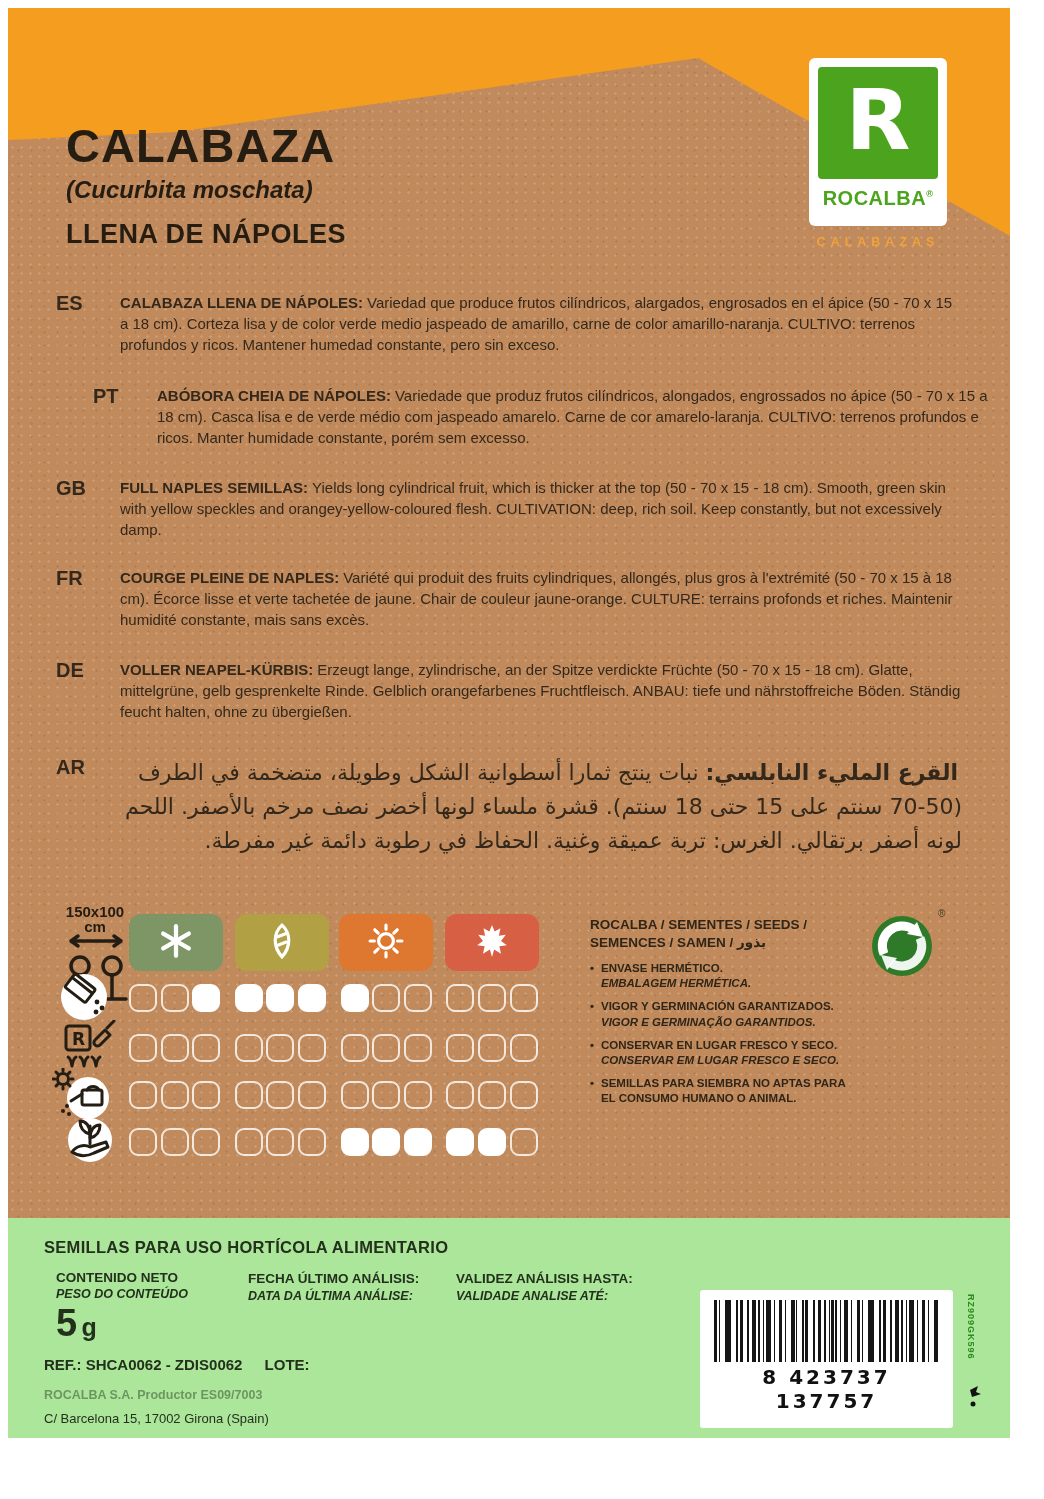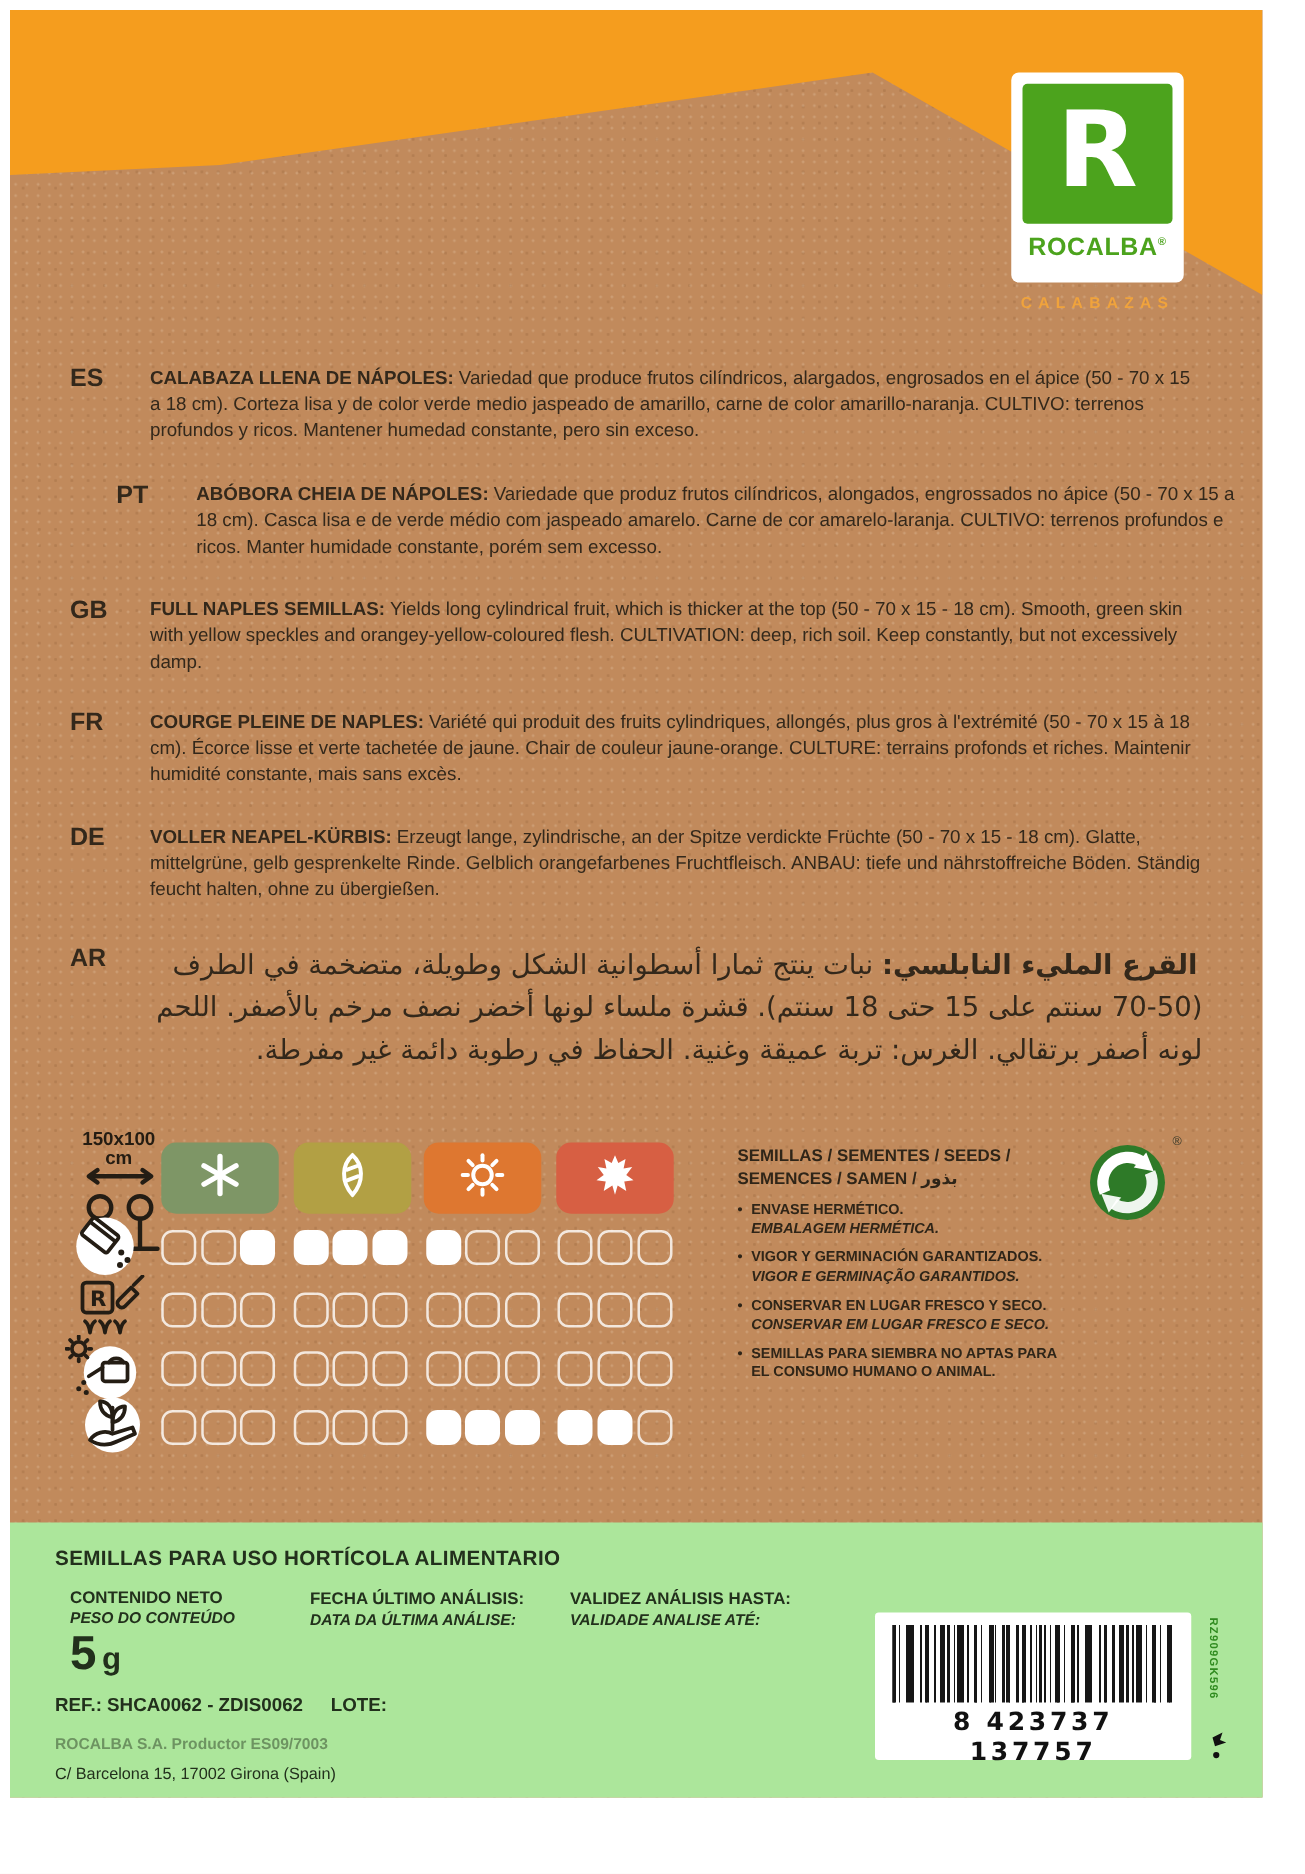--- a/index.html
+++ b/index.html
@@ -69,39 +69,44 @@
   .lbl1{font-size:13.5px;font-weight:bold;}
   .lbl2{font-size:12.5px;font-weight:bold;font-style:italic;}
   .netval{position:absolute;left:48px;top:84px;font-weight:bold;}
   .netval .num{font-size:38px;} .netval .unit{font-size:25px;}
   .col-fecha{position:absolute;left:240px;top:52px;line-height:1.35;}
   .col-validez{position:absolute;left:448px;top:52px;line-height:1.35;}
   .ref{position:absolute;left:36px;top:138px;font-size:15px;font-weight:bold;}
   .ref .lote{margin-left:18px;}
   .prod{position:absolute;left:36px;top:170px;font-size:12.5px;font-weight:bold;opacity:.45;text-align:center;}
   .addr{position:absolute;left:36px;top:193px;font-size:13px;font-weight:normal;}
-  .barcode{position:absolute;left:692px;top:72px;width:253px;height:118px;background:#fff;
+  .barcode{position:absolute;left:692px;top:72px;width:253px;height:138px;background:#fff;
         border-radius:3px;padding:10px 14px 4px;box-sizing:border-box;}
   .bars{height:62px;
         background:repeating-linear-gradient(90deg,#161616 0 2px,transparent 2px 5px,#161616 5px 6px,transparent 6px 11px),
                    repeating-linear-gradient(90deg,#161616 0 3px,#fff 3px 7px,#fff 7px 13px);}
   .digits{font-size:20px;font-weight:bold;letter-spacing:3px;text-align:center;margin-top:3px;
         color:#111;font-family:"DejaVu Sans",sans-serif;}
   .sidecode{position:absolute;left:958px;top:76px;height:86px;writing-mode:vertical-rl;
         font-size:9px;color:#2F8B1F;font-weight:bold;letter-spacing:1px;}
   .sidemark{position:absolute;left:960px;top:166px;}
   svg text{font-family:"DejaVu Sans",sans-serif;}
 </style>
 </head>
 <body>
 
 <div class="page">
  <div class="packet">
   <div class="orange-band"></div>
 
+  <div class="title-block">
+    <h1>CALABAZA</h1>
+    <div class="latin">(Cucurbita moschata)</div>
+    <div class="variety">LLENA DE NÁPOLES</div>
+  </div>
 
   <div class="logo">
     <div class="logo-green">
       <span class="logo-r">R</span>
     </div>
     <div class="logo-name"><span>ROCALBA</span><sup>®</sup></div>
   </div>
   <div class="logo-cat">CALABAZAS</div>
 
   <div class="desc desc-es">
@@ -308,21 +313,21 @@
         <div class="cal-cell filled g"></div>
         <div class="cal-cell filled"></div>
         <div class="cal-cell filled"></div>
         <div class="cal-cell filled g"></div>
         <div class="cal-cell filled"></div>
         <div class="cal-cell"></div>
       </div>
 
   <div class="info">
     <h3>
-      <span>SEMILLAS / SEMENTES / SEEDS /</span><br>
+      <span>ROCALBA / SEMENTES / SEEDS /</span><br>
       <span>SEMENCES / SAMEN / بذور</span>
     </h3>
     <ul>
       <li><span>ENVASE HERMÉTICO.</span><span class="sec">EMBALAGEM HERMÉTICA.</span></li>
       <li><span>VIGOR Y GERMINACIÓN GARANTIZADOS.</span><span class="sec">VIGOR E GERMINAÇÃO GARANTIDOS.</span></li>
       <li><span>CONSERVAR EN LUGAR FRESCO Y SECO.</span><span class="sec">CONSERVAR EM LUGAR FRESCO E SECO.</span></li>
       <li><span>SEMILLAS PARA SIEMBRA NO APTAS PARA EL CONSUMO HUMANO O ANIMAL.</span></li>
     </ul>
   </div>
   <div class="greendot">

